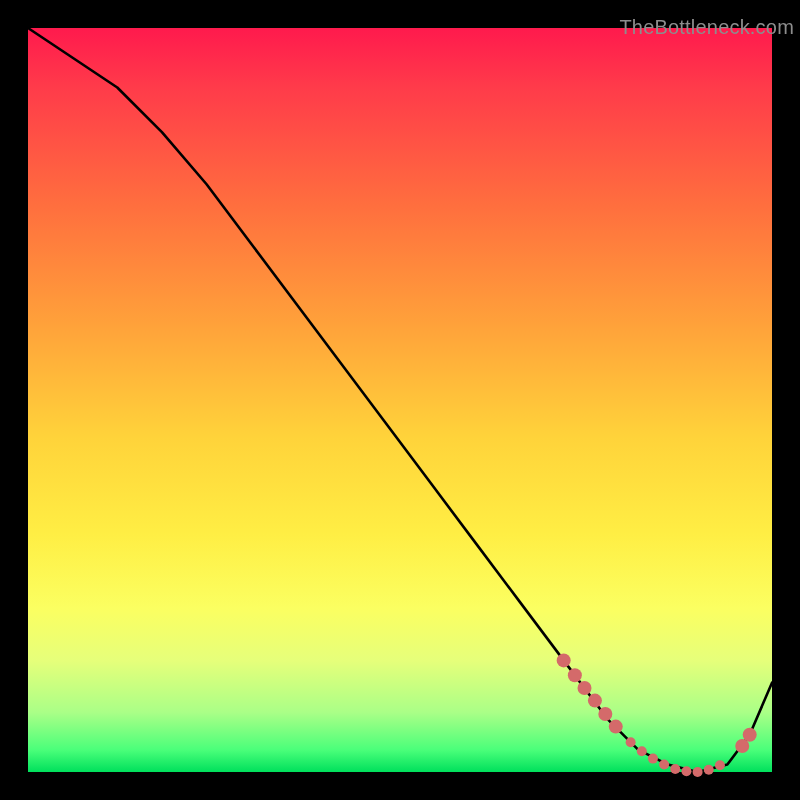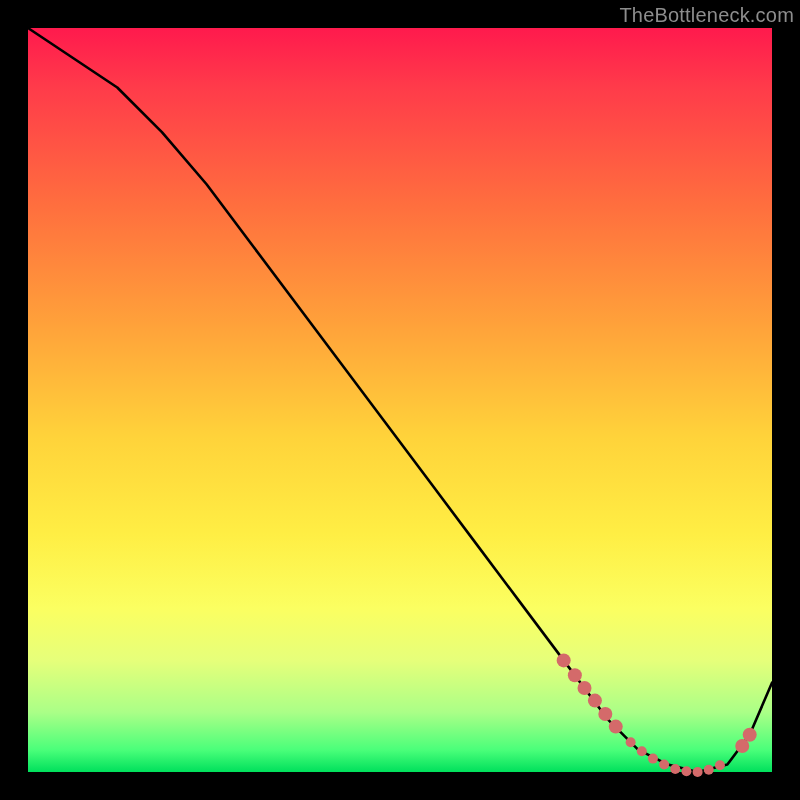--- a/index.html
+++ b/index.html
@@ -34,21 +34,21 @@
       #ffee44 68%,
       #fbff61 78%,
       #e6ff7a 85%,
       #aaff87 92%,
       #4bff7a 97%,
       #00e05c 100%
     );
   }
   .attribution {
     position: absolute;
-    top: 4px;
+    top: 16px;
     right: 6px;
     color: #8d8d8d;
     font-size: 20px;
     font-weight: 500;
     letter-spacing: 0.2px;
     user-select: none;
   }
   svg.overlay {
     position: absolute;
     left: 28px;

